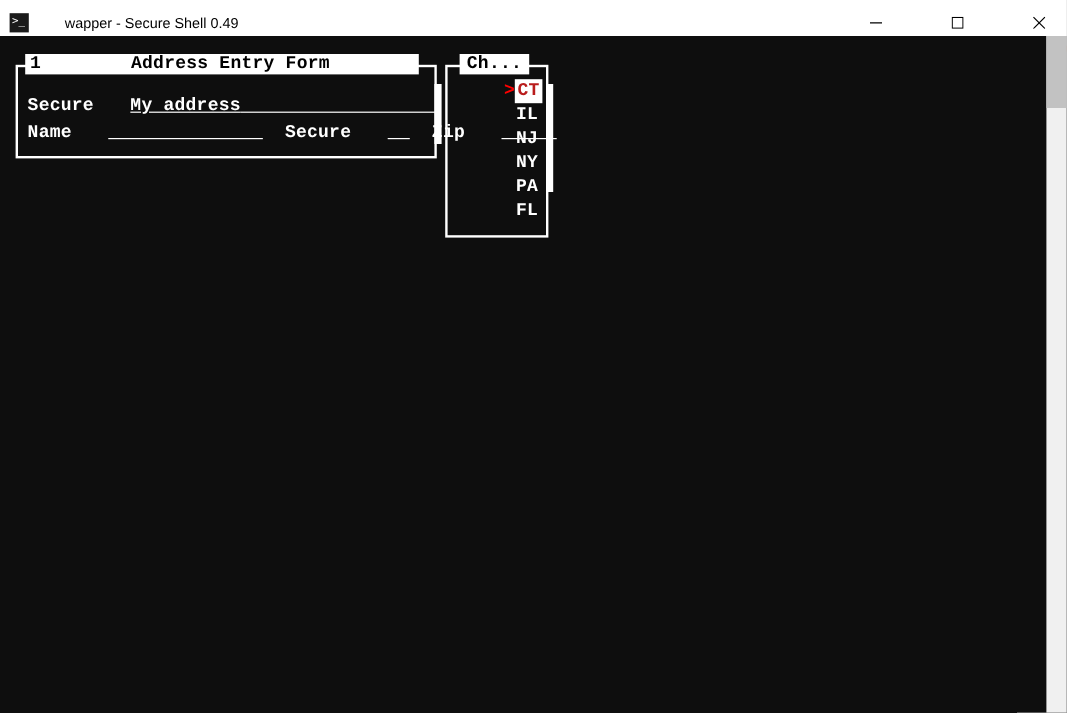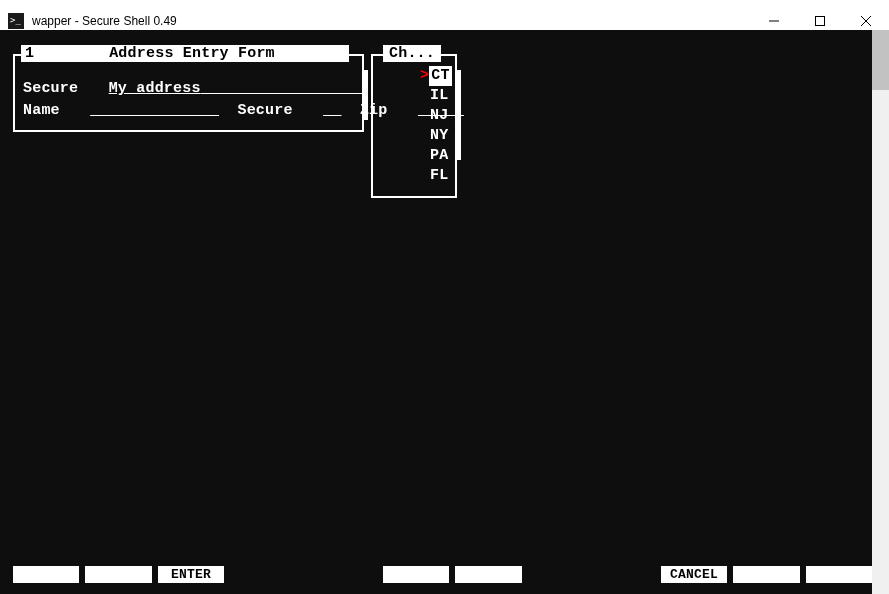--- a/index.html
+++ b/index.html
@@ -9,21 +9,22 @@
     font-family: "Segoe UI", Tahoma, sans-serif;
     overflow: hidden;
     position: relative;
   }
   
   .titlebar {
     height: 43px;
     background: #ffffff;
     display: flex;
     align-items: center;
-    border-bottom: 1px solid #f97316;
+    border-bottom: 5px solid #f97316;
+    gap: 22px;
   }
   .titlebar .app-icon {
     width: 16px; height: 16px;
     margin: 0 8px 0 8px;
     background: #1b1b1b;
     position: relative;
   }
   .titlebar .app-icon::before {
     content: ">_";
     position: absolute;
@@ -116,21 +117,21 @@
     background: #fff; color: #000;
     padding: 0 6px;
     font-weight: bold;
   }
   .popup .plist {
     padding: 10px 6px 10px 4px;
     line-height: 20px;
   }
   .popup .plist .row { display: flex; }
   .popup .plist .marker { width: 10px; color: #ff0000; }
-  .popup .plist .sel .val { background: #fff; color: #000000; padding: 0 2px; text-align: right; }
+  .popup .plist .sel .val { background: #fff; color: #b91c1c; padding: 0 2px; text-align: right; }
   .popup .scroll-stub {
     position: absolute;
     right: -6px; top: 14px;
     width: 6px; height: 90px;
     background: #fff;
   }
   
   .fkeys {
     position: absolute;
     left: 13px; right: 0; bottom: 11px;
@@ -224,31 +225,19 @@
             <span class="val">PA</span>
           </div>
         <div class="row">
             <span class="marker"></span>
             <span class="val">FL</span>
           </div>
       </div>
       <div class="scroll-stub"></div>
     </div>
 
-    <div class="fkeys">
-      <div class="fk"></div>
-      <div class="fk"></div>
-      <div class="fk">ENTER</div>
-      <div class="gap"></div>
-      <div class="fk"></div>
-      <div class="fk"></div>
-      <div class="gap2"></div>
-      <div class="fk">CANCEL</div>
-      <div class="fk"></div>
-      <div class="fk"></div>
-    </div>
 
   </div>
 
   <div class="vscroll">
     <div class="thumb"></div>
   </div>
 </div>
 
 </body></html>

